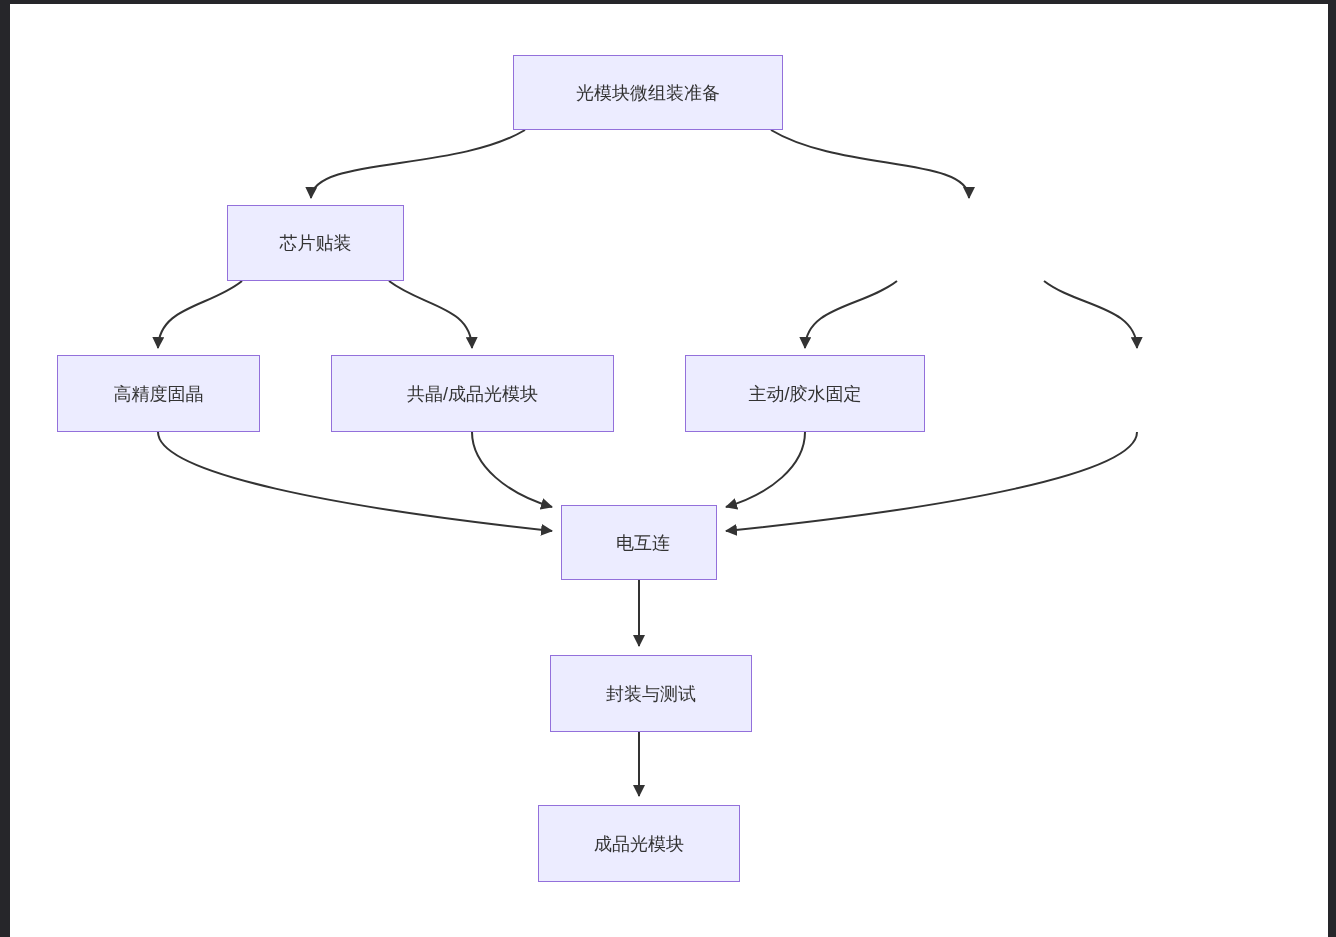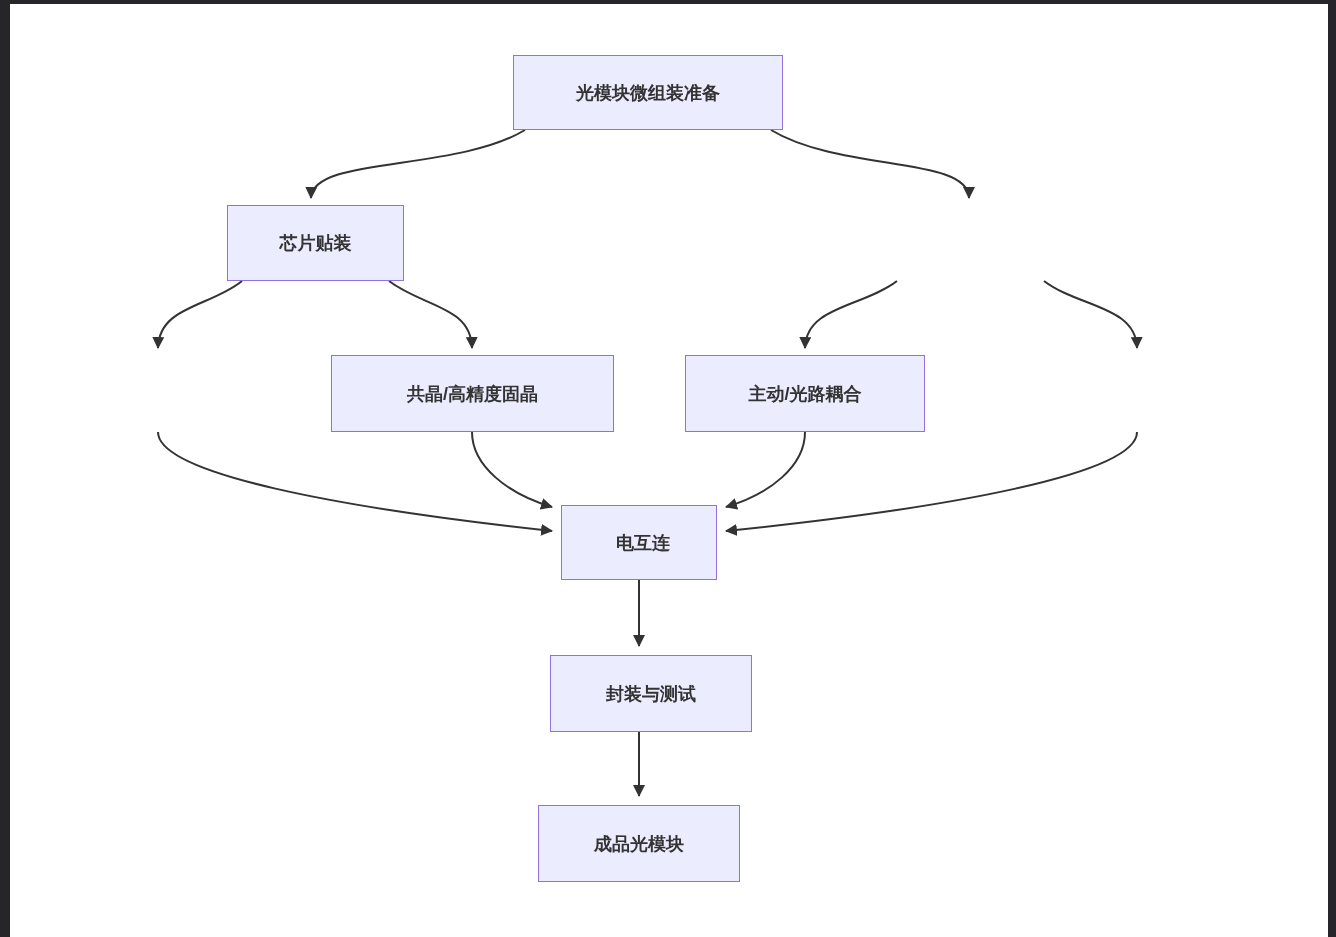--- a/index.html
+++ b/index.html
@@ -18,21 +18,20 @@
     right: 8px;
     bottom: 0;
     background: #ffffff;
   }
   .diagram-layer {
     position: absolute;
     left: 0;
     top: 0;
     width: 1193px;
     height: 937px;
-    font-weight: bold;
   }
   svg.edges {
     position: absolute;
     left: 0;
     top: 0;
     pointer-events: none;
   }
   .node {
     position: absolute;
     box-sizing: border-box;
@@ -82,19 +81,20 @@
       <path d="M 472,432 C 472,466 508,494 552,507" marker-end="url(#arrow)"></path>
       <path d="M 805,432 C 805,466 770,494 726,507" marker-end="url(#arrow)"></path>
       <path d="M 1137,432 C 1137,474 950,508 726,531" marker-end="url(#arrow)"></path>
       <path d="M 639,580 L 639,646" marker-end="url(#arrow)"></path>
       <path d="M 639,732 L 639,796" marker-end="url(#arrow)"></path>
     </g>
   </svg>
 
   <div class="node n-prep">光模块微组装准备</div>
   <div class="node n-chip">芯片贴装</div>
-  <div class="node n-eutectic">共晶/高精度固晶</div>
-  <div class="node n-align">主动/光路耦合</div>
+  <div class="node n-diebond">高精度固晶</div>
+  <div class="node n-eutectic">共晶/成品光模块</div>
+  <div class="node n-align">主动/胶水固定</div>
   <div class="node n-einter">电互连</div>
   <div class="node n-package">封装与测试</div>
   <div class="node n-final">成品光模块</div>
 
 </div>
 
 </body></html>

